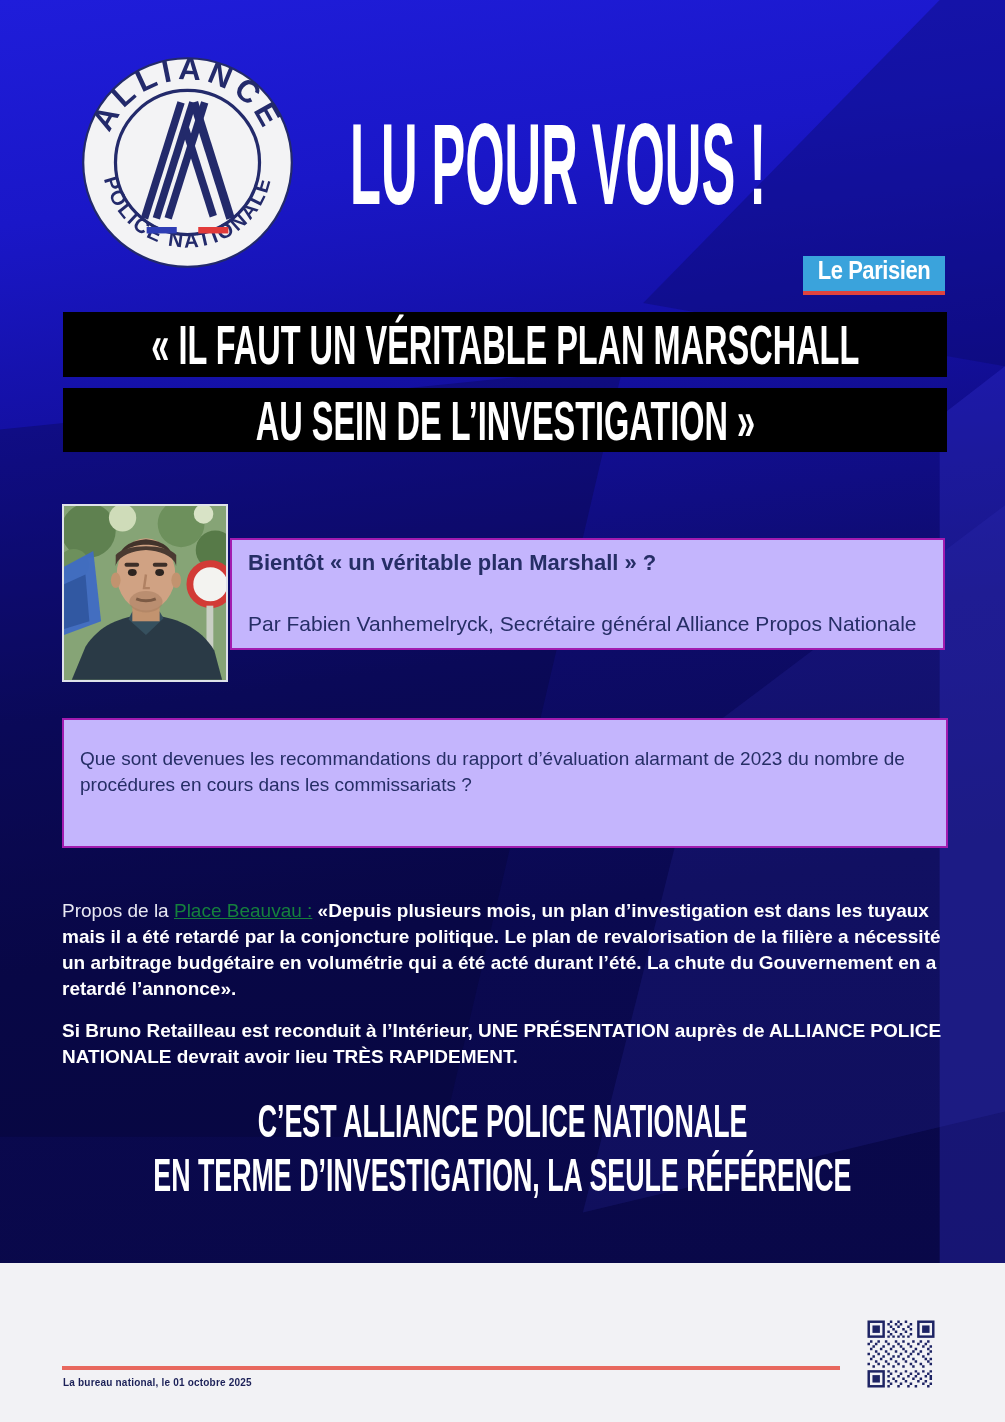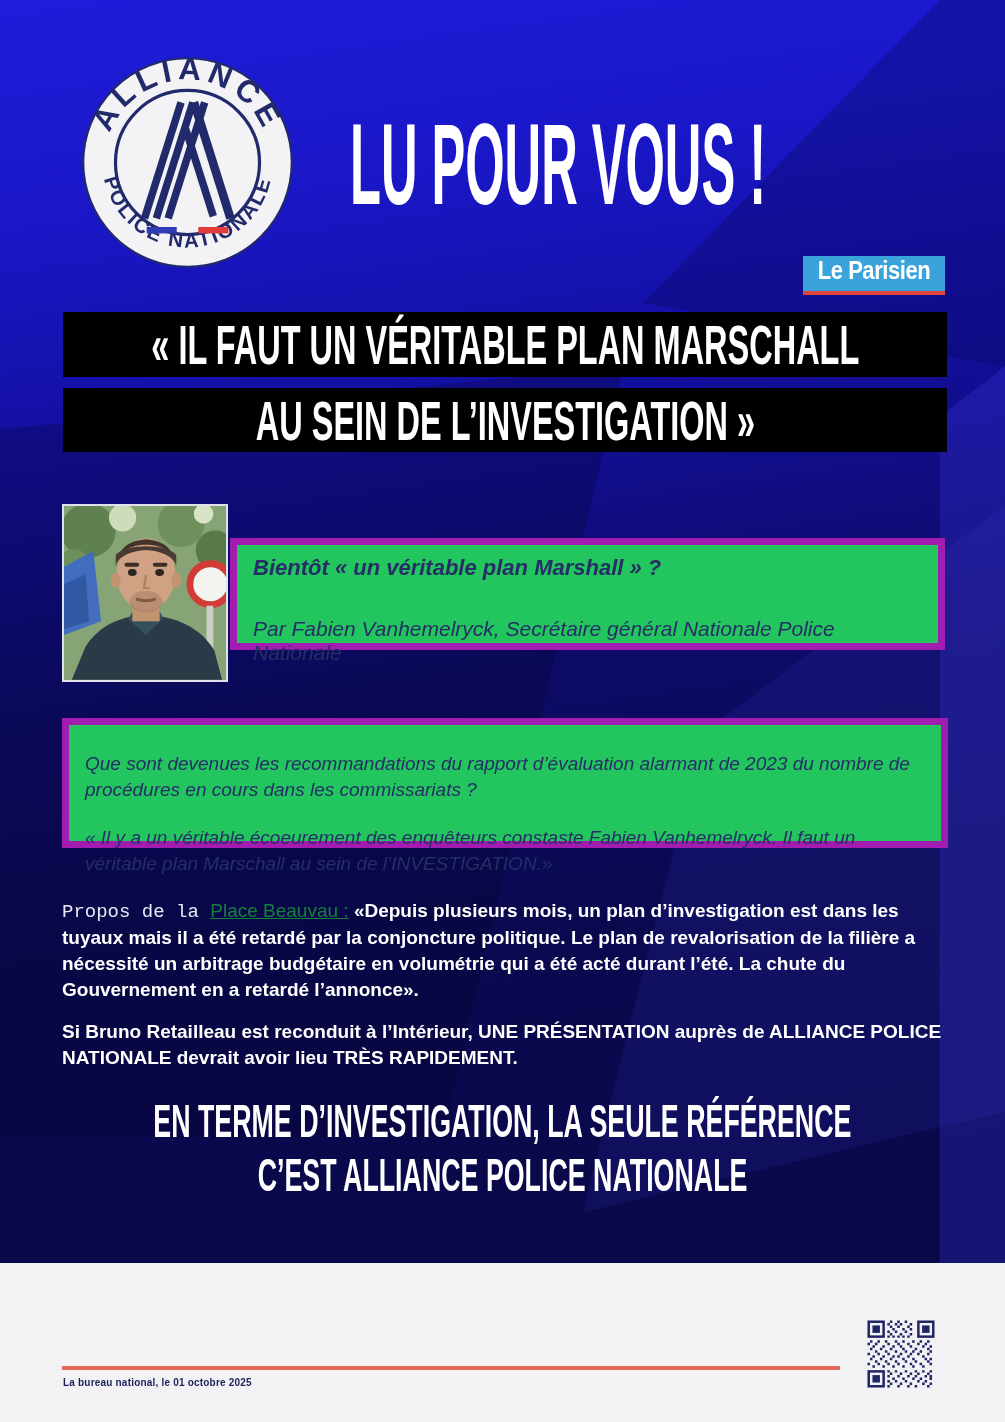--- a/index.html
+++ b/index.html
@@ -33,31 +33,31 @@
   .quote{position:absolute;left:63px;width:884px;background:#000000;display:flex;align-items:center;justify-content:center;}
   .quote.q1{top:312px;height:65px;}
   .quote.q2{top:388px;height:64px;}
   .quote .cond{font-size:56px;transform:scaleX(.58);letter-spacing:0;}
 
   
   .photo{position:absolute;left:62px;top:504px;width:166px;height:178px;border:2px solid #dfe2ea;box-sizing:border-box;background:#7f9e6f;}
   .photo svg{display:block;width:100%;height:100%;}
 
   
-  .card{background:#22c55e;border:7px solid #a21caf;box-sizing:border-box;color:#262e66;font-style:italic;}
+  .card{background:#c4b5fd;border:2px solid #a21caf;box-sizing:border-box;color:#262e66;}
   .card-head{position:absolute;left:230px;top:538px;width:715px;height:112px;padding:10px 16px;}
   .card-head h2{margin:0;font-size:22px;font-weight:700;color:#262e66;}
   .card-head p{margin:36px 0 0 0;font-size:21px;font-weight:400;}
   .card-excerpt{position:absolute;left:62px;top:718px;width:886px;height:130px;padding:26px 16px;font-size:19px;line-height:26px;}
   .card-excerpt p{margin:0;}
   .card-excerpt p + p{margin-top:22px;}
 
   
   .commentary{position:absolute;left:62px;top:898px;width:886px;color:#fff;font-size:19px;line-height:26px;}
-  .commentary .lead{font-weight:400;color:#e9e9f4;font-family:Liberation Mono, monospace;}
+  .commentary .lead{font-weight:400;color:#e9e9f4;}
   .commentary .link{font-weight:400;color:#15803d;text-decoration:underline;}
   .commentary b{color:#fff;}
   .commentary .p2{margin-top:16px;font-weight:700;}
 
   
   .slogan{position:absolute;left:0;top:1093px;width:1005px;text-align:center;}
   .slogan .line{height:54px;display:flex;align-items:center;justify-content:center;}
   .slogan .cond{font-size:47px;transform:scaleX(.57);}
 
   
@@ -147,39 +147,38 @@
       <rect x="91" y="58" width="15" height="4" rx="2" fill="#3d2f28"></rect>
       <ellipse cx="70" cy="68" rx="4.5" ry="3.5" fill="#2c2420"></ellipse>
       <ellipse cx="98" cy="68" rx="4.5" ry="3.5" fill="#2c2420"></ellipse>
       <path d="M84,70 L82,84 L88,84" fill="none" stroke="#b08163" stroke-width="2.5"></path>
       <path d="M74,95 Q84,99 94,95" fill="none" stroke="#7c5a44" stroke-width="3"></path>
     </svg>
   </div>
 
   <div class="card card-head">
     <h2>Bientôt « un véritable plan Marshall » ?</h2>
-    <p>Par Fabien Vanhemelryck, Secrétaire général Nationale Police Nationale</p>
+    <p>Par Fabien Vanhemelryck, Secrétaire général Alliance Propos Nationale</p>
   </div>
 
   <div class="card card-excerpt">
     <p>Que sont devenues les recommandations du rapport d’évaluation alarmant de 2023 du nombre de procédures en cours dans les commissariats ?</p>
-    <p>« Il y a un véritable écoeurement des enquêteurs constaste Fabien Vanhemelryck. Il faut un véritable plan Marschall au sein de l’INVESTIGATION.»</p>
   </div>
 
   <div class="commentary">
     <p class="p1" style="margin:0;"><span class="lead">Propos de la </span><span class="link">Place Beauvau :</span><b> «Depuis plusieurs mois, un plan d’investigation est dans les tuyaux mais il a été retardé par la conjoncture politique. Le plan de revalorisation de la filière a nécessité un arbitrage budgétaire en volumétrie qui a été acté durant l’été. La chute du Gouvernement en a retardé l’annonce».</b></p>
     <p class="p2">Si Bruno Retailleau est reconduit à l’Intérieur, UNE PRÉSENTATION auprès de ALLIANCE POLICE NATIONALE devrait avoir lieu TRÈS RAPIDEMENT.</p>
   </div>
 
   <div class="slogan">
     <div class="line">
-      <span class="cond">EN TERME D’INVESTIGATION, LA SEULE RÉFÉRENCE</span>
+      <span class="cond">C’EST ALLIANCE POLICE NATIONALE</span>
     </div>
     <div class="line">
-      <span class="cond">C’EST ALLIANCE POLICE NATIONALE</span>
+      <span class="cond">EN TERME D’INVESTIGATION, LA SEULE RÉFÉRENCE</span>
     </div>
   </div>
 
   <div class="footer">
     <div class="motto-rule"></div>
     <div class="date-line">La bureau national, le 01 octobre 2025</div>
     <div class="qr">
       <svg viewBox="0 0 29 29">
         <g fill="#1e2464">
           <rect x="1" y="1" width="7" height="7"></rect>

